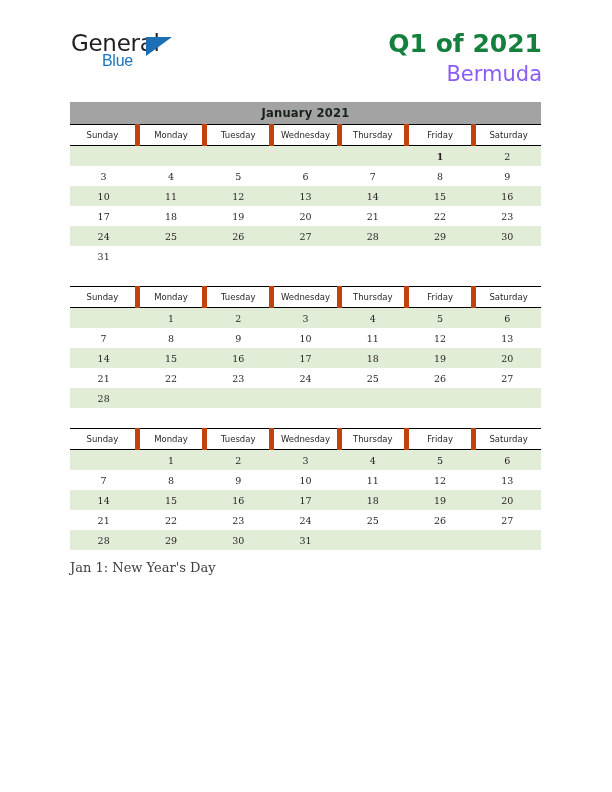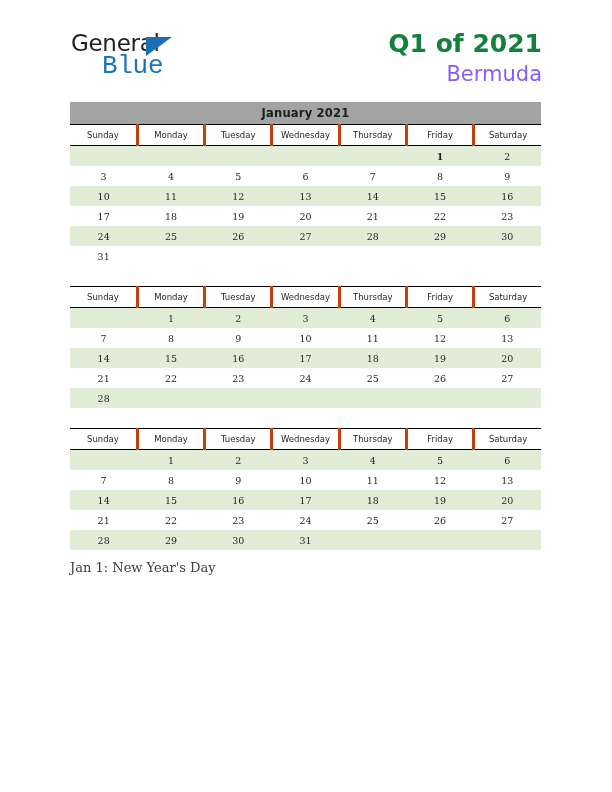--- a/index.html
+++ b/index.html
@@ -41,25 +41,25 @@
     font-weight: 400;
     letter-spacing: -0.3px;
     color: #231f20;
     font-family: "DejaVu Sans", sans-serif;
     line-height: 1;
   }
   .logo-blue {
     position: absolute;
     left: 31px;
     top: 21px;
-    font-size: 26px;
+    font-size: 16px;
     font-weight: 400;
     letter-spacing: -0.3px;
     color: #1c75bc;
-    font-family: Liberation Mono, monospace;
+    font-family: Liberation Sans, sans-serif;
     line-height: 1;
   }
   .logo-triangle {
     position: absolute;
     left: 75px;
     top: 5px;
     width: 0;
     height: 0;
     border-top: 19px solid #1c6fb4;
     border-right: 26px solid transparent;
@@ -116,21 +116,21 @@
   }
   table.cal th {
     font-size: 8.5px;
     font-weight: normal;
     color: #231f20;
     height: 18px;
     text-align: center;
     vertical-align: middle;
     border-top: 1.4px solid #000000;
     border-bottom: 1.4px solid #000000;
-    border-left: 3px solid #c2410c;
+    border-left: 5px solid #c2410c;
     font-family: "DejaVu Sans", sans-serif;
     background: #ffffff;
   }
   table.cal th:first-child {
     border-left: none;
   }
   table.cal td {
     font-size: 9.5px;
     height: 18px;
     text-align: center;

